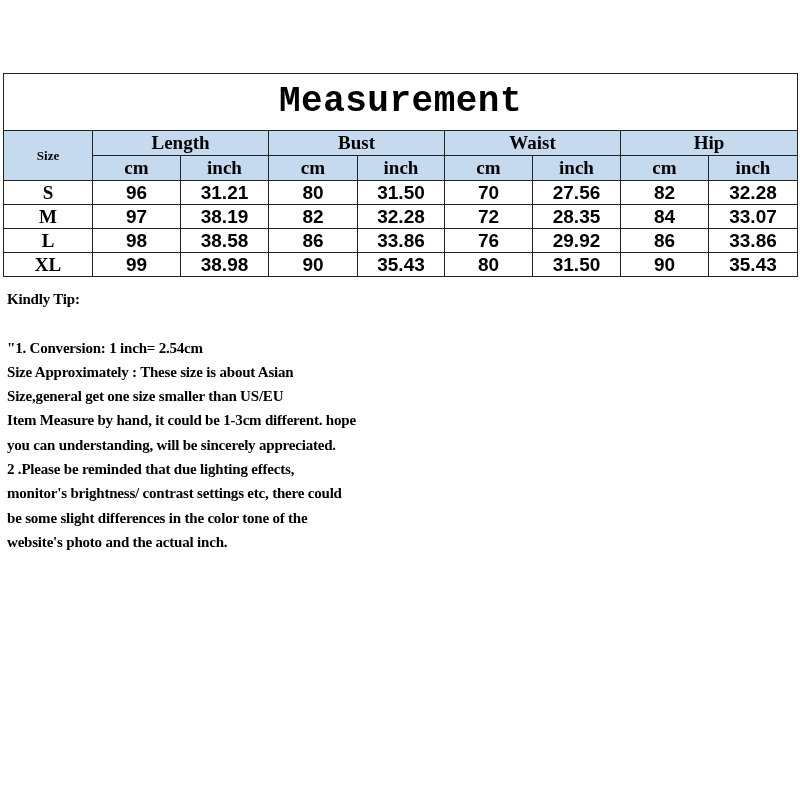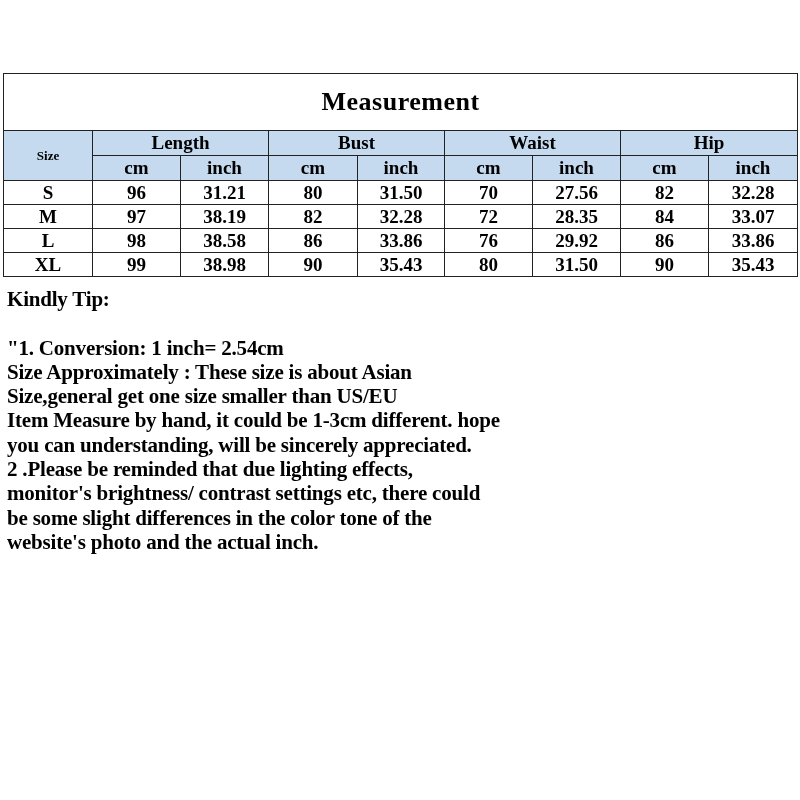--- a/index.html
+++ b/index.html
@@ -1,27 +1,27 @@
 <!DOCTYPE html>
 <html><head>
 <meta charset="utf-8">
 <style>
   html, body { margin:0; padding:0; background:#ffffff; }
   body { width:800px; height:800px; position:relative; overflow:hidden; color:#000; }
   .sheet { position:absolute; left:3px; top:73px; width:794px; }
   table.chart { border-collapse:collapse; width:794px; table-layout:fixed; }
   table.chart td { border:1.5px solid #222; text-align:center; padding:0; overflow:hidden; white-space:nowrap; }
-  .title-cell { height:56px; font-family:Liberation Serif, serif; font-weight:bold; font-size:26px; line-height:56px; letter-spacing:0.5px; }
+  .title-cell { height:56px; font-family:Liberation Mono, monospace; font-weight:bold; font-size:36px; line-height:56px; letter-spacing:0.5px; }
   .hdr { background:#c5daef; font-family:"Liberation Serif","DejaVu Serif",serif; font-weight:bold; font-size:19px; }
   .hdr1 { height:24px; line-height:24px; }
   .hdr2 { height:24px; line-height:24px; }
   .size-hdr { font-size:13px; }
-  .data td { height:23px; line-height:23px; font-family:Liberation Serif, serif; font-weight:bold; font-size:19px; }
+  .data td { height:23px; line-height:23px; font-family:Liberation Sans, sans-serif; font-weight:bold; font-size:19px; }
   .data td.size { font-family:"Liberation Serif","DejaVu Serif",serif; font-size:19px; }
-  .notes { position:absolute; left:7px; top:287px; width:460px; font-family:"Liberation Serif","DejaVu Serif",serif; font-weight:bold; font-size:21px; line-height:24.3px; letter-spacing:-0.2px; }
+  .notes { position:absolute; left:7px; top:287px; width:460px; font-family:"Liberation Serif","DejaVu Serif",serif; font-weight:bold; font-size:15px; line-height:24.3px; letter-spacing:-0.2px; }
   .notes .line { white-space:nowrap; height:24.3px; }
 </style>
 </head>
 <body>
 
 <div class="sheet">
   <table class="chart">
     <colgroup>
       <col style="width:89px">
         <col style="width:88px">

